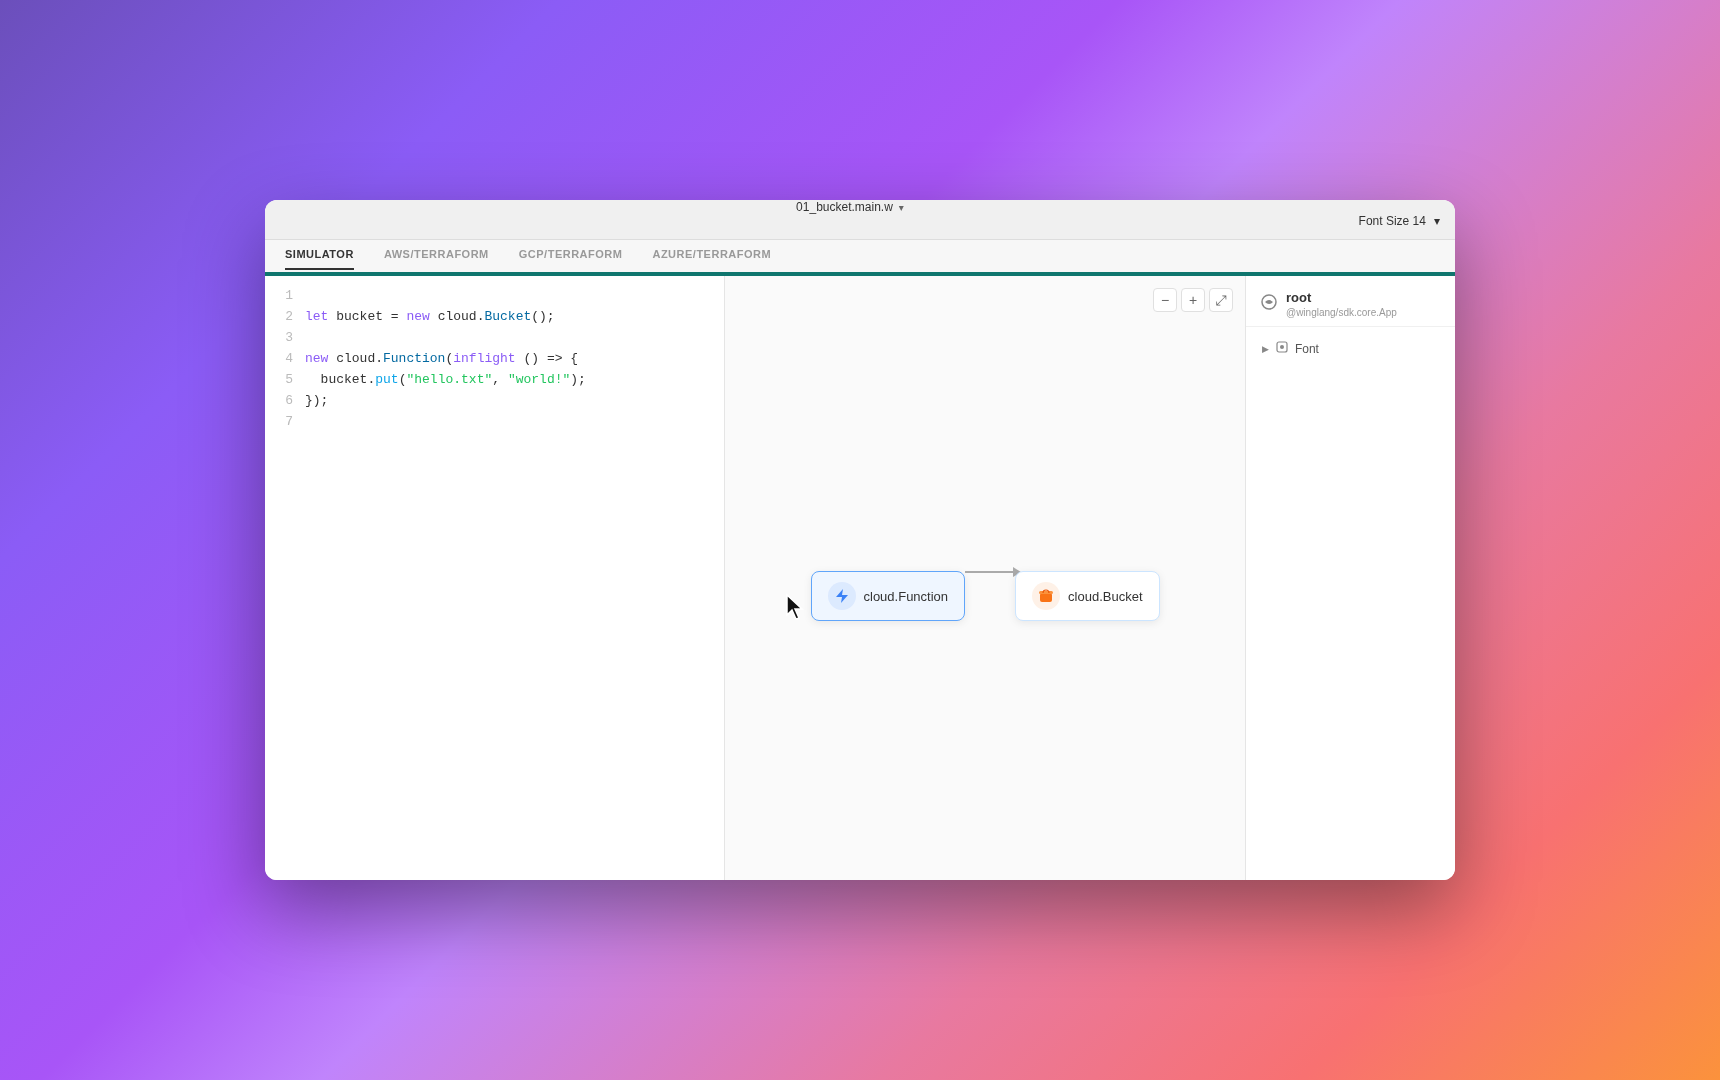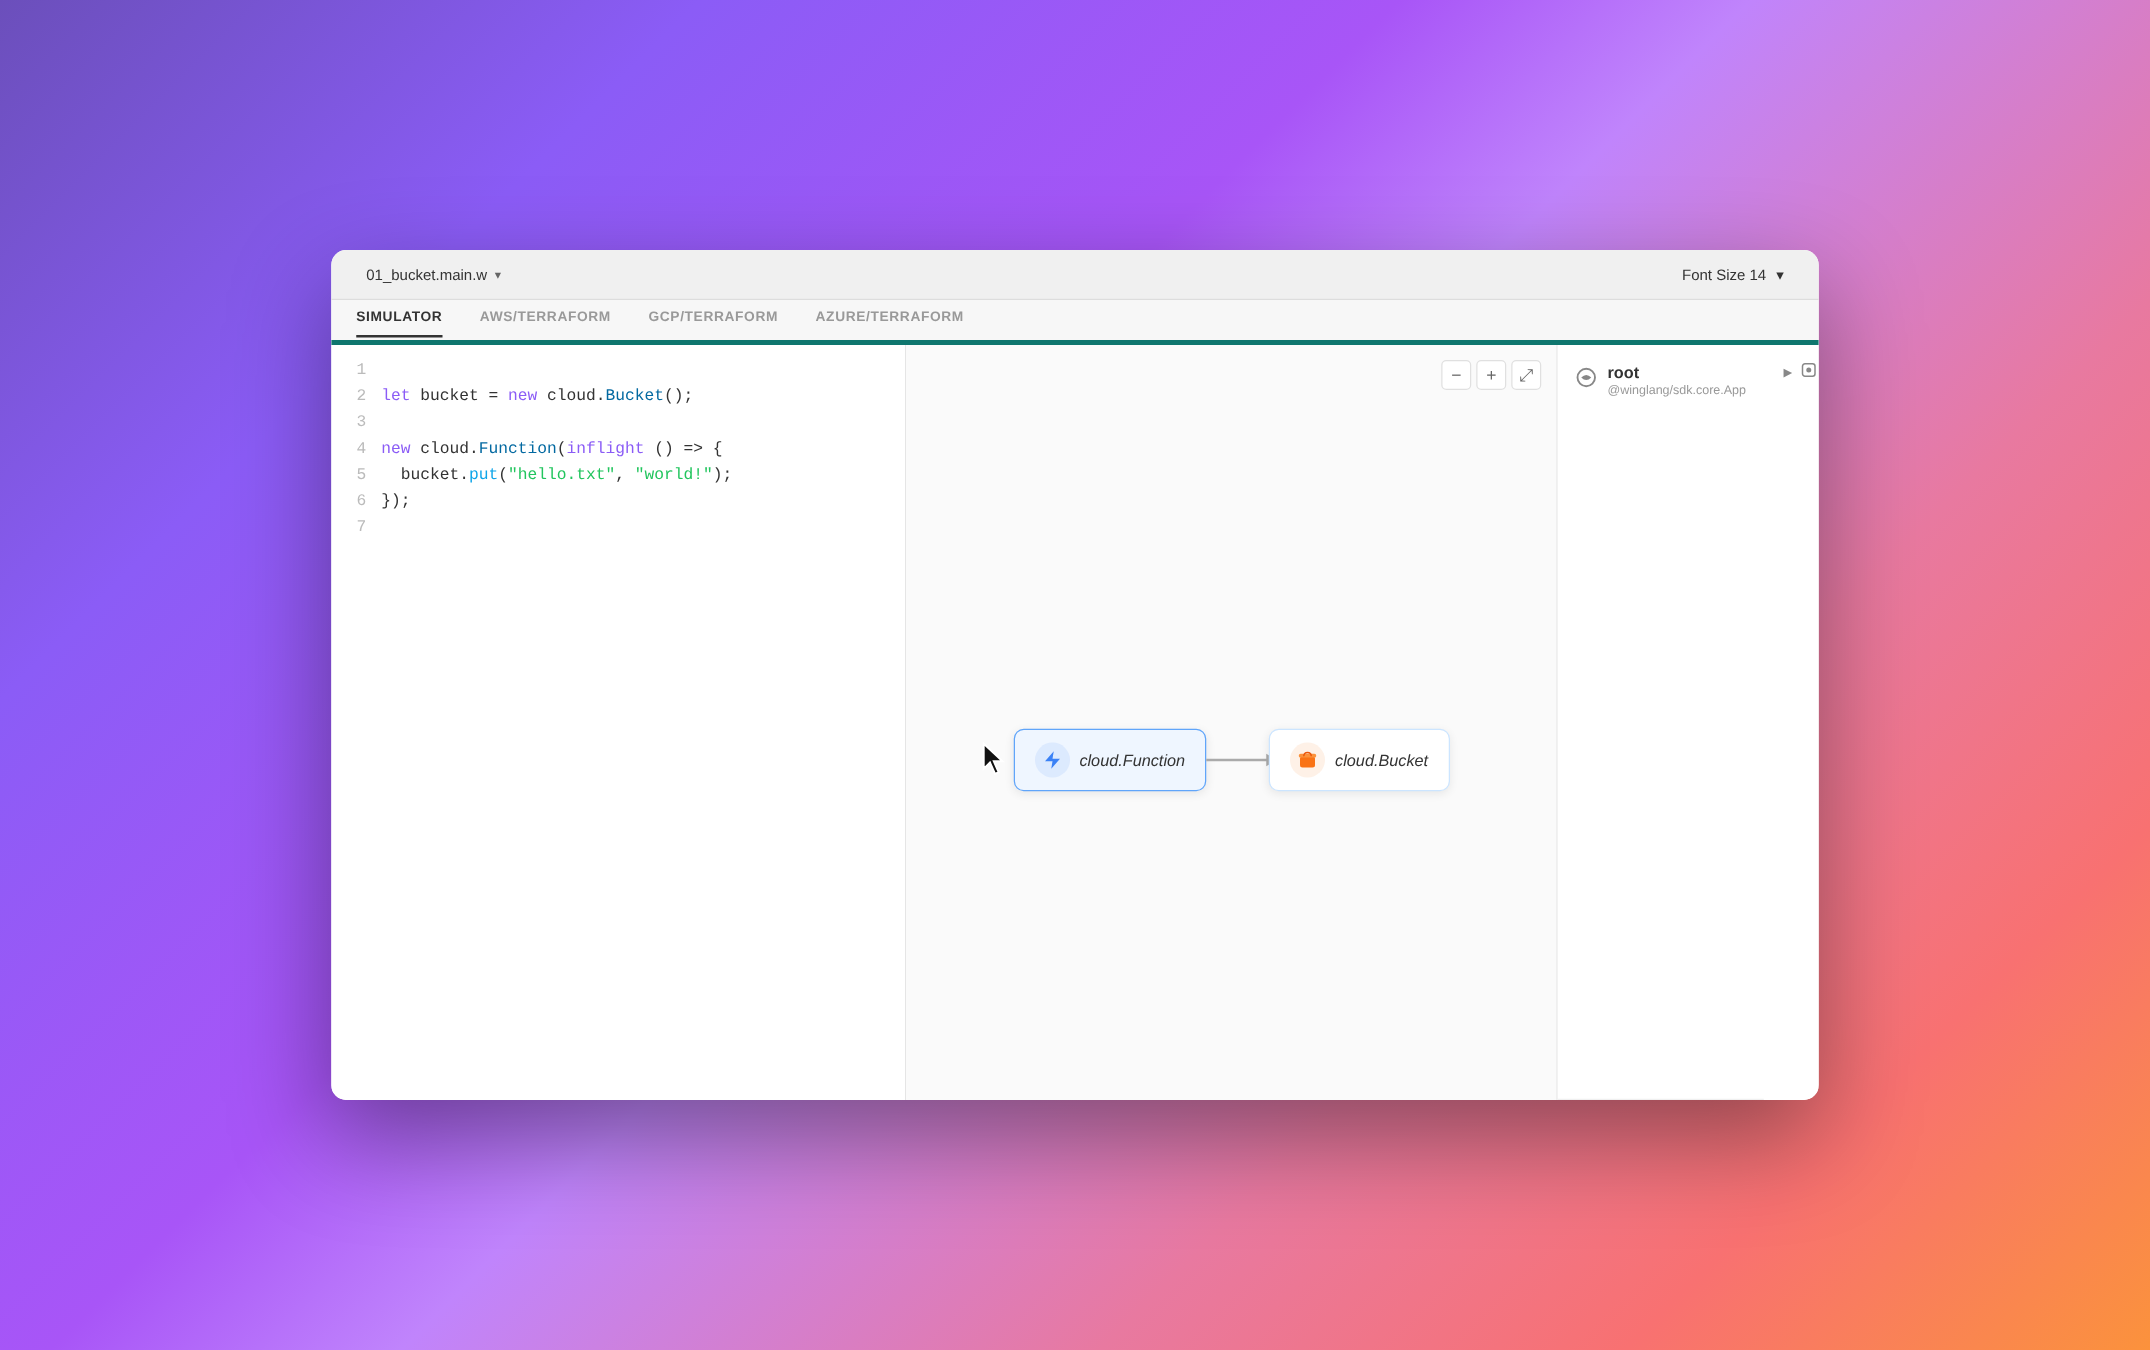--- a/index.html
+++ b/index.html
@@ -25,23 +25,24 @@
       flex-direction: column;
       overflow: hidden;
     }
 
     
     .title-bar {
       background: #f0f0f0;
       height: 40px;
       display: flex;
       align-items: center;
-      padding: 0 28px;
+      padding: 0 15px;
       border-bottom: 1px solid #ddd;
       flex-shrink: 0;
+      flex-direction: column;
     }
 
     .title-bar-file {
       display: flex;
       align-items: center;
       gap: 6px;
       font-size: 12px;
       color: #333;
       margin-right: 20px;
     }
@@ -186,25 +187,24 @@
       align-items: center;
       justify-content: center;
       font-size: 14px;
       cursor: pointer;
       color: #666;
     }
 
     
     .flow-diagram {
       display: flex;
-      align-items: center;
+      align-items: flex-start;
       gap: 0;
       position: relative;
-      top: 30px;
-      font-style: italic;
+      top: 18px;
     }
 
     .flow-node {
       display: flex;
       align-items: center;
       gap: 8px;
       padding: 10px 16px;
       background: #fff;
       border: 1.5px solid #cce5ff;
       border-radius: 8px;
@@ -264,21 +264,21 @@
       border-bottom: 5px solid transparent;
       border-left: 8px solid #aaa;
     }
 
     
     .right-sidebar {
       width: 210px;
       background: #fff;
       border-left: 1px solid #e5e5e5;
       display: flex;
-      flex-direction: row;
+      flex-direction: column;
       flex-shrink: 0;
       overflow: hidden;
     }
 
     .sidebar-header {
       padding: 14px 14px 8px;
       border-bottom: 1px solid #f0f0f0;
     }
 
     .sidebar-root-label {

